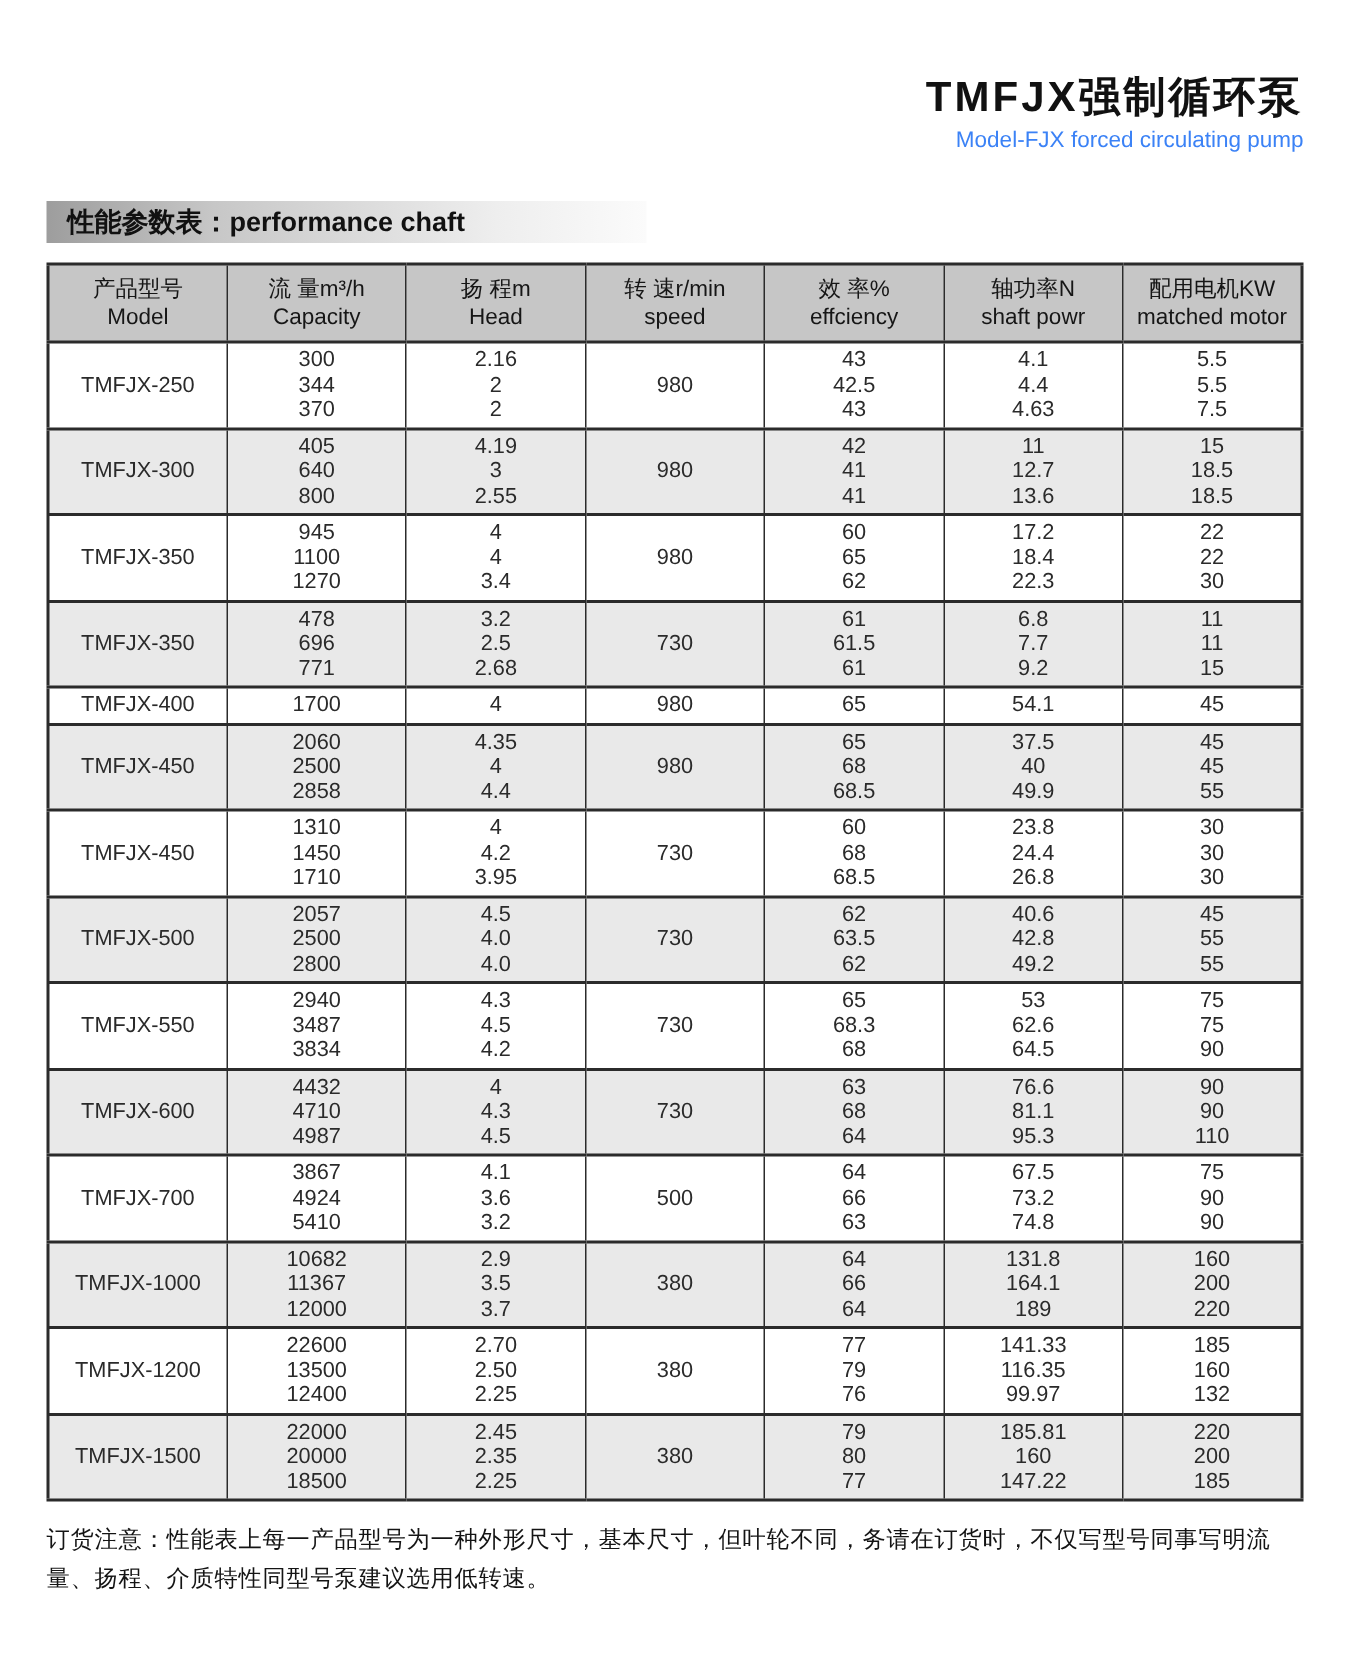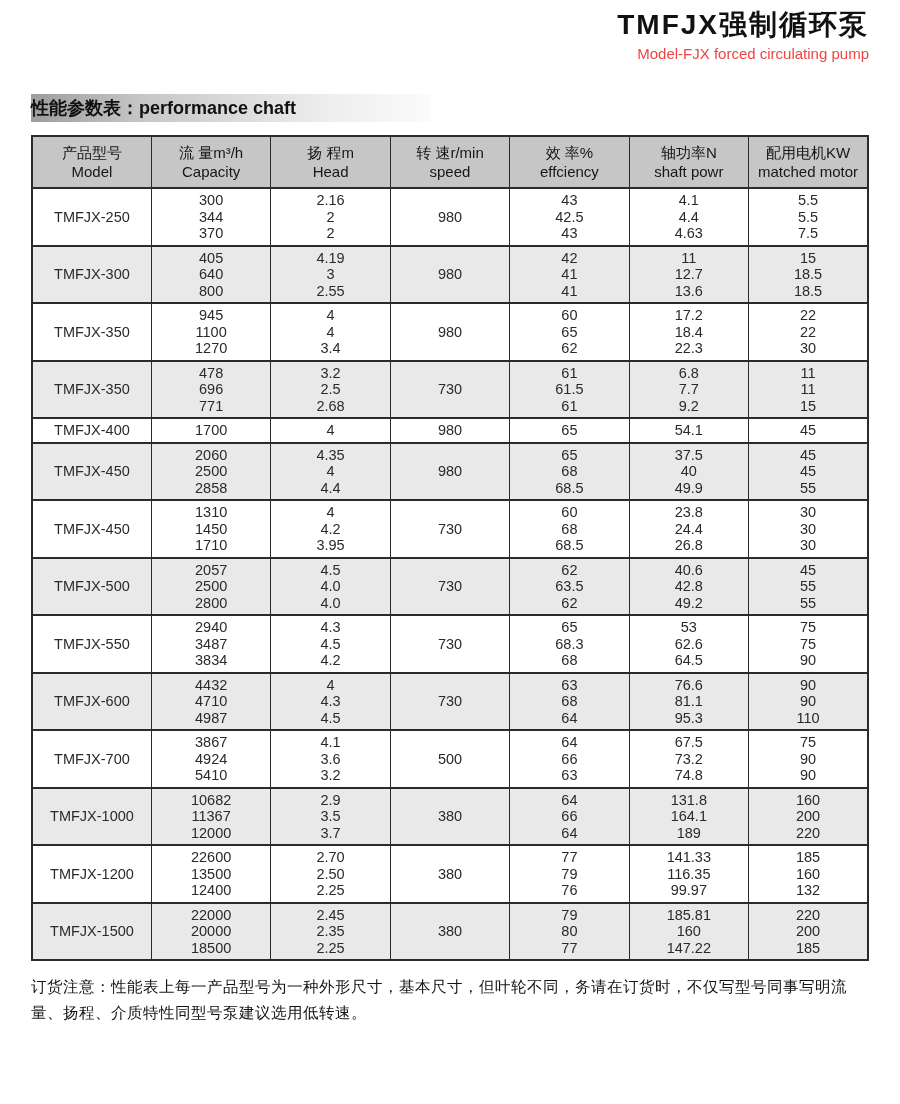--- a/index.html
+++ b/index.html
@@ -11,26 +11,27 @@
   *{box-sizing:border-box;}
   html,body{margin:0;padding:0;}
   body{
     width:900px;height:1104px;background:#ffffff;
     font-family:"Liberation Sans", sans-serif;color:var(--ink);
     overflow:hidden;
   }
   .page{padding:0 31px;}
   
   .titleblock{ text-align:right; padding-top:6px; }
-  .title-zh{ font-size:28px; font-weight:bold; letter-spacing:2px; color:#111; }
-  .title-en{ font-size:15px; margin-top:1px; color:#ef4444; }
+  .title-zh{ font-size:28px; font-weight:bold; letter-spacing:2px; color:#111;margin-top:40px; }
+  .title-en{ font-size:15px; margin-top:1px; color:#3b82f6; }
   
   .section-bar{
     margin-top:32px;
     width:400px; height:28px; line-height:28px;
+    padding-left:14px;
     font-size:18px; font-weight:bold; color:#111;
     background:linear-gradient(90deg,#9d9d9d 0%,#c7c7c7 28%,#eeeeee 75%,#fbfbfb 100%);
   }
   
   table{
     width:100%;
     margin-top:13px;
     border-collapse:collapse;
     table-layout:fixed;
     border:2px solid var(--border);

